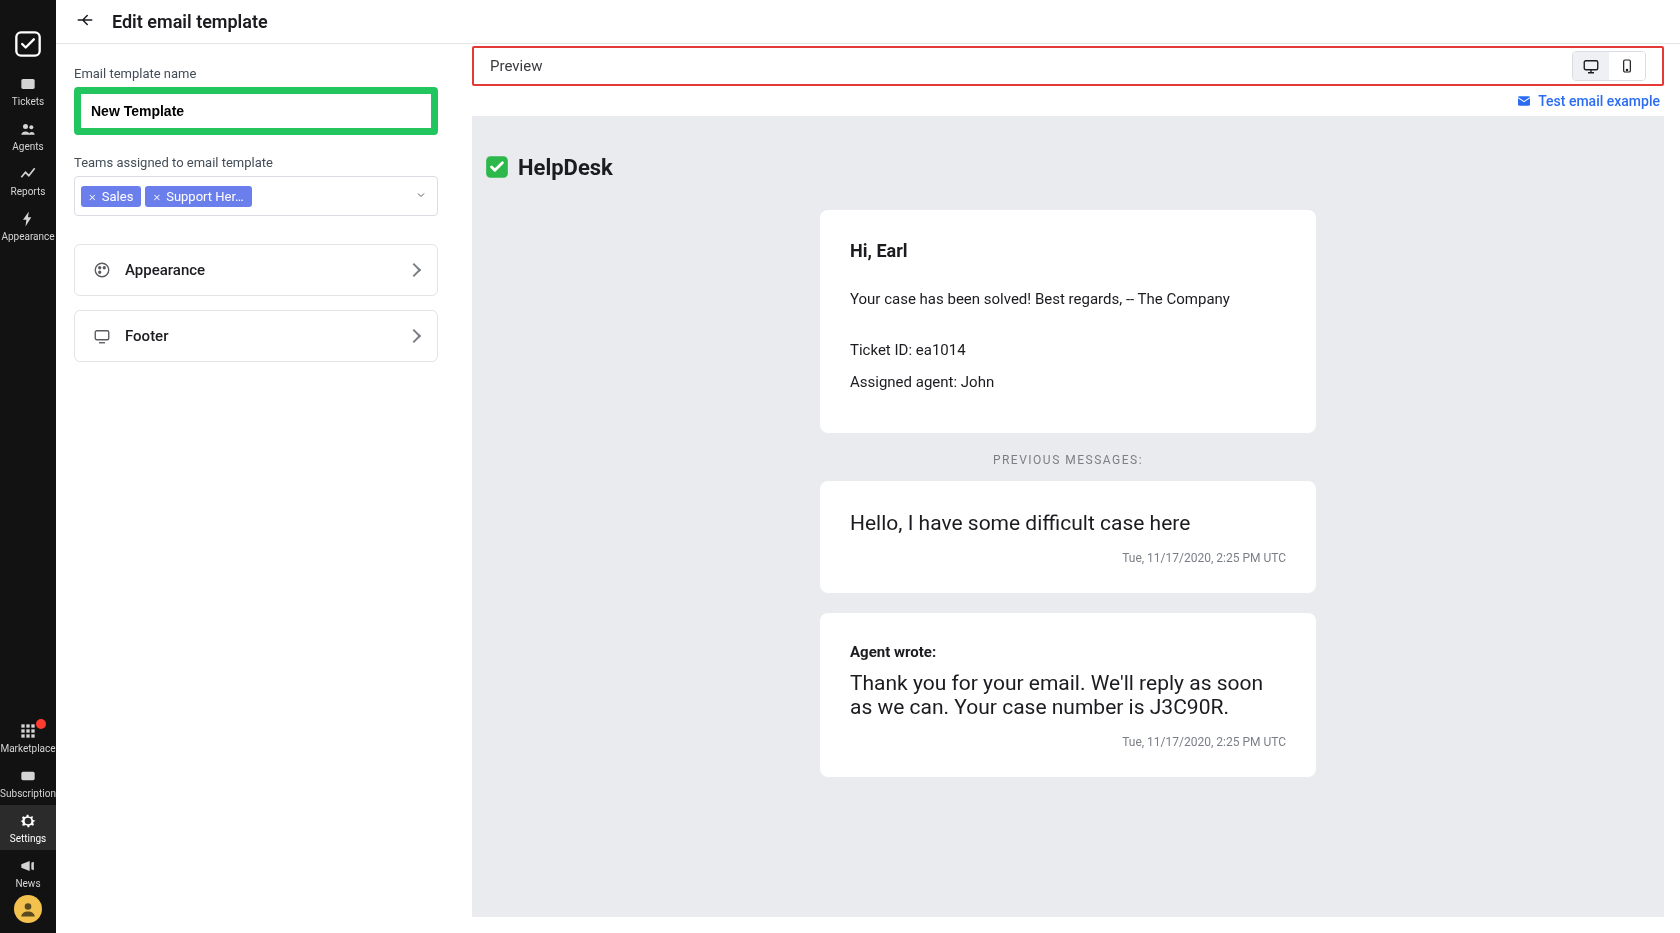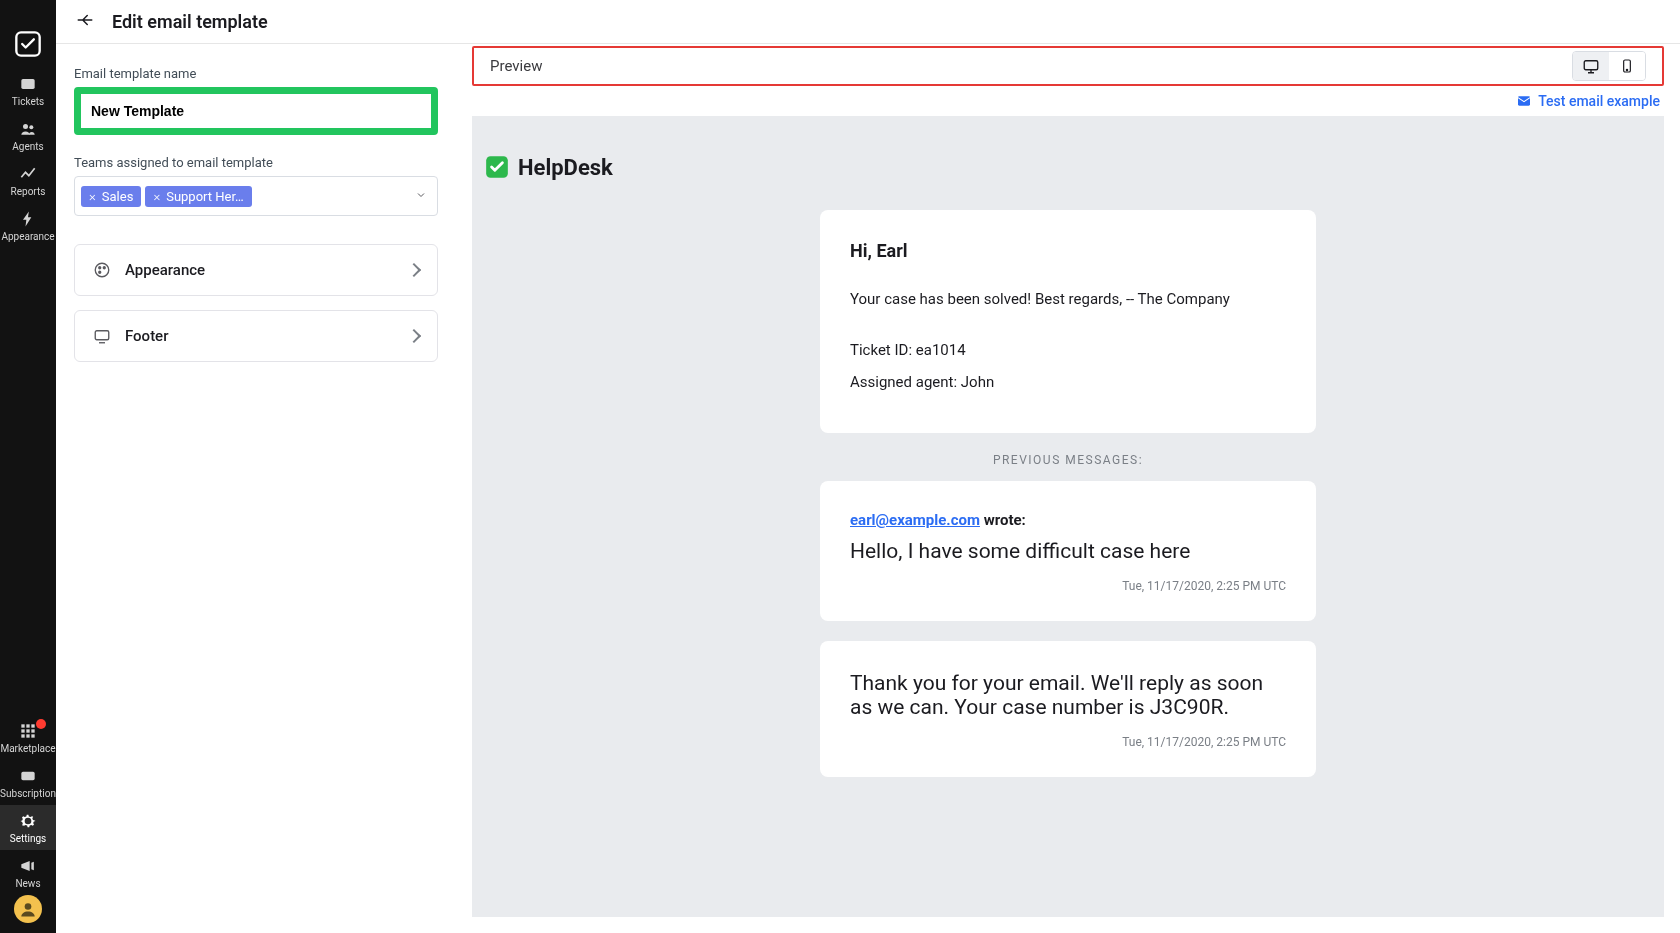--- a/index.html
+++ b/index.html
@@ -242,27 +242,25 @@
         <div class="preview-card">
           <div class="preview-greeting">Hi, Earl</div>
           <div class="preview-text">Your case has been solved! Best regards, -- The Company</div>
           <div class="preview-meta">Ticket ID: ea1014</div>
           <div class="preview-meta">Assigned agent: John</div>
         </div>
 
         <div class="prev-section-label">PREVIOUS MESSAGES:</div>
 
         <div class="preview-card">
-          <div class="pm-author">
-            <a href="#">earl@example.com</a><span> wrote:</span>
-          </div>
           <div class="pm-body">Hello, I have some difficult case here</div>
           <div class="pm-time">Tue, 11/17/2020, 2:25 PM UTC</div>
         </div>
 
         <div class="preview-card">
+          <div class="pm-author">Agent wrote:</div>
           <div class="pm-body">Thank you for your email. We'll reply as soon as we can. Your case number is J3C90R.</div>
           <div class="pm-time">Tue, 11/17/2020, 2:25 PM UTC</div>
         </div>
       </div>
     </div>
   </div>
 </div>
 
 </body></html>

